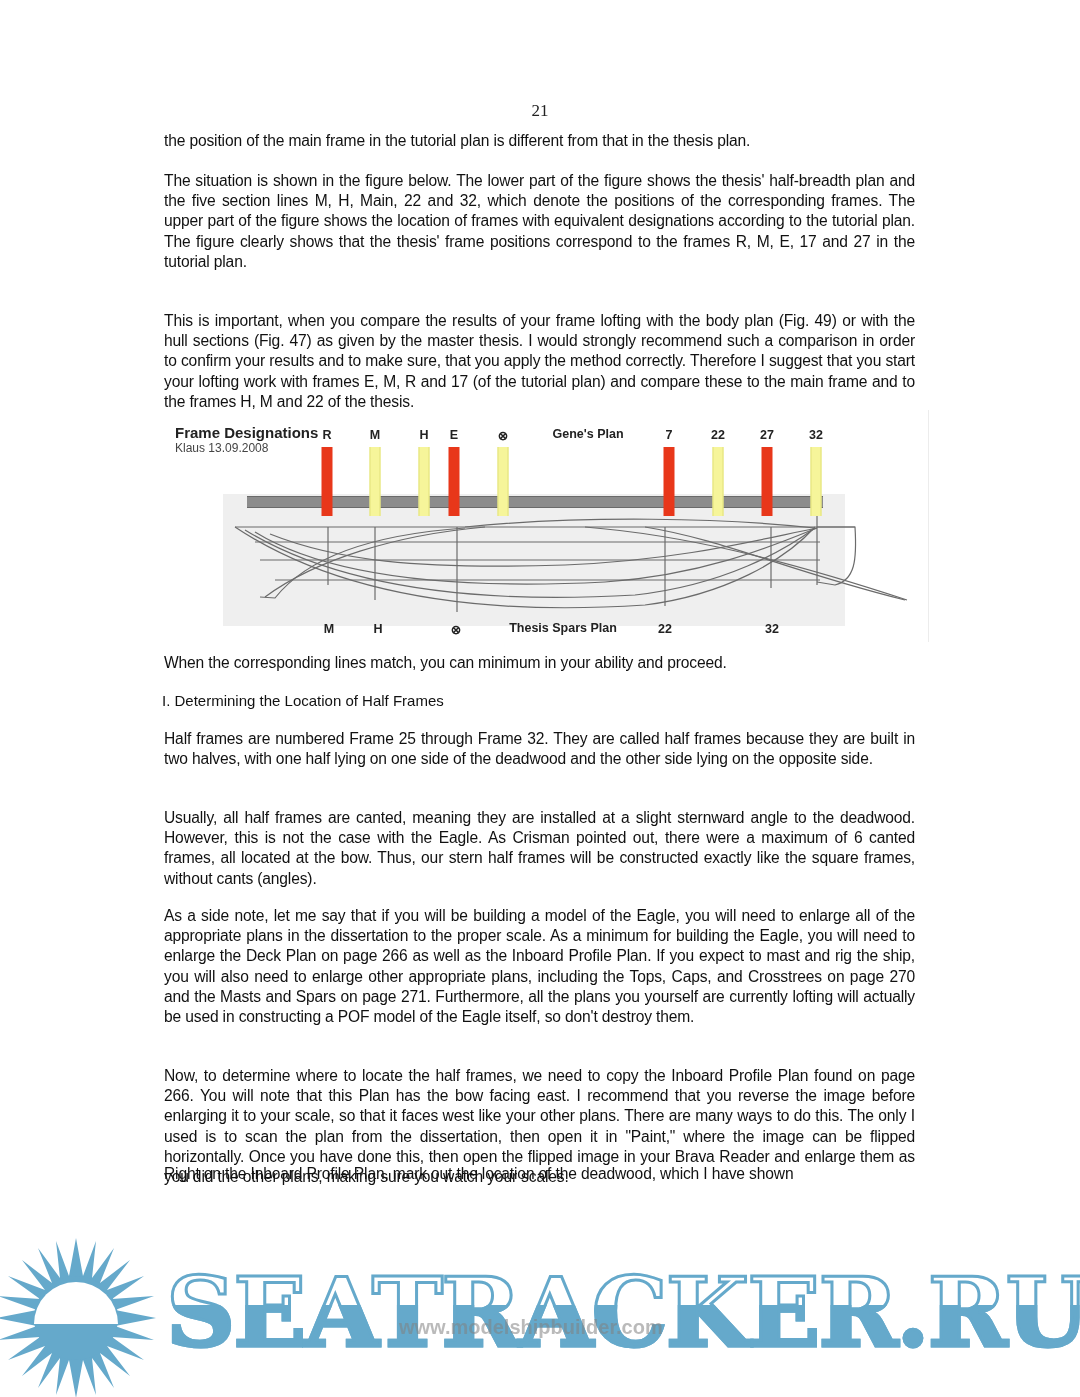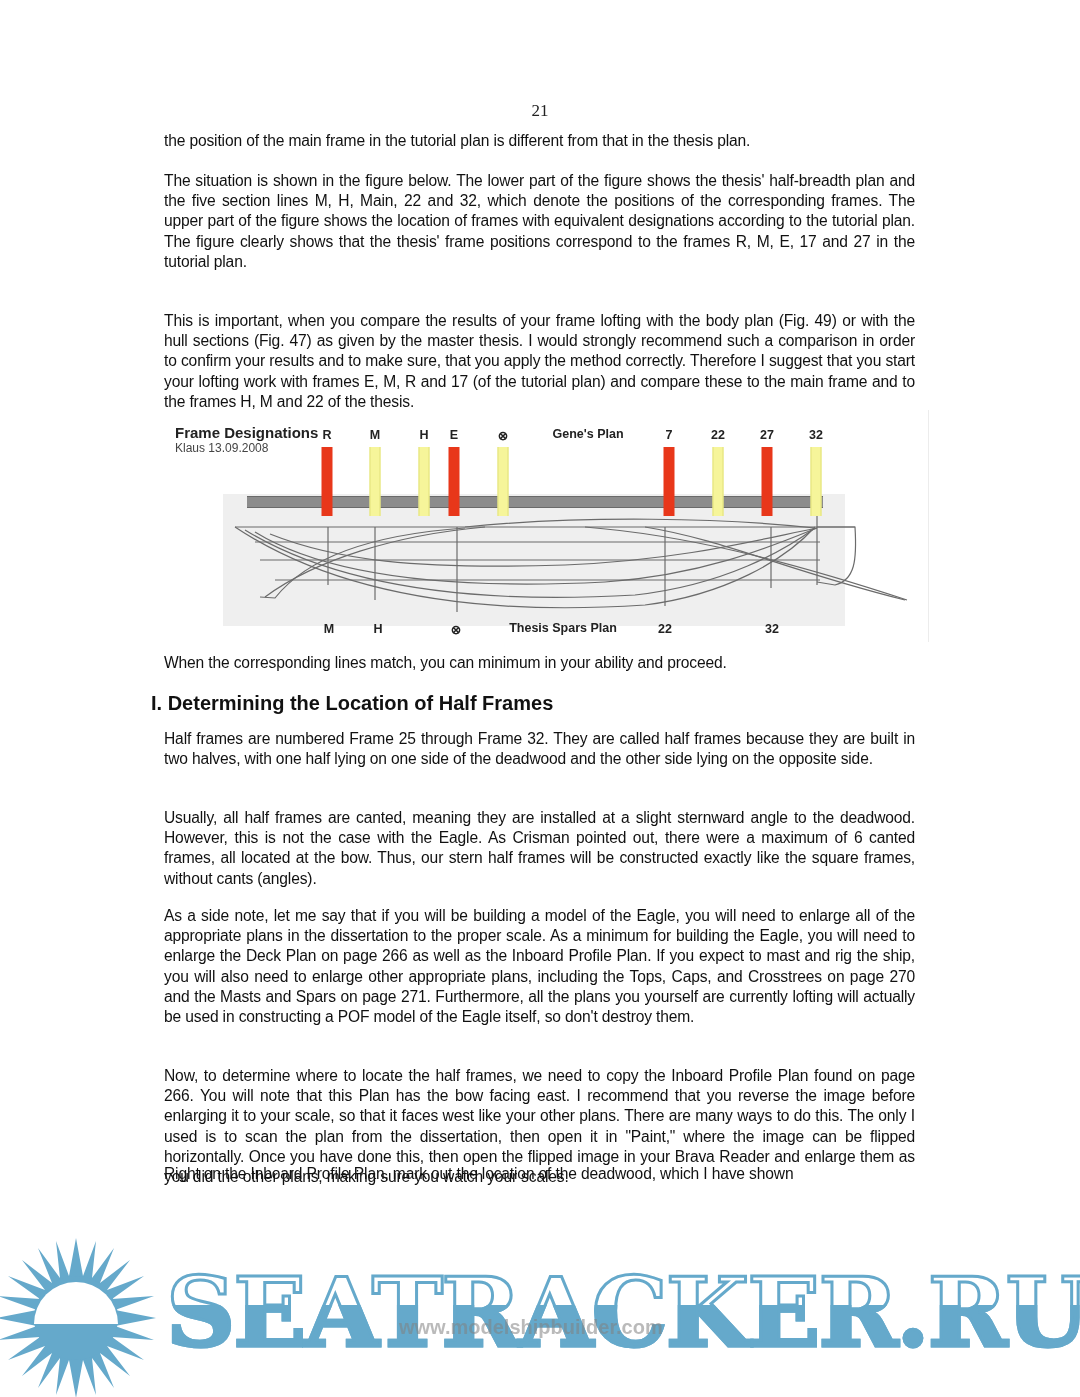--- a/index.html
+++ b/index.html
@@ -2,21 +2,21 @@
 <html><head>
 <meta charset="utf-8">
 <style>
   html, body { margin: 0; padding: 0; background: #ffffff; }
   body { width: 1080px; height: 1397px; position: relative; overflow: hidden;
          font-family: "Liberation Sans", sans-serif; color: #111; }
   .page-number { position: absolute; top: 101px; left: 0; width: 1080px; text-align: center;
          font-family: "Liberation Serif", serif; font-size: 17px; color: #222; }
   .para { position: absolute; left: 164px; width: 751px; font-size: 15.6px; line-height: 20.2px;
           text-align: justify; margin: 0; letter-spacing: -0.15px; }
-  .heading { position: absolute; left: 151px; width: 751px; font-size: 20px; font-weight: bold; margin: 0; }
+  .heading { position: absolute; left: 162px; width: 751px; font-size: 15px; font-weight: normal; margin: 0; }
 
   
   .figure { position: absolute; left: 165px; top: 410px; width: 764px; height: 232px; }
   .fig-right-edge { position: absolute; left: 928px; top: 410px; width: 1px; height: 232px; background: #ececec; }
   .fig-title { position: absolute; left: 10px; top: 14px; font-weight: bold; font-size: 15px; color: #222; }
   .fig-sub { position: absolute; left: 10px; top: 31px; font-size: 12px; color: #444; }
   .fig-label { position: absolute; font-weight: bold; font-size: 12.5px; color: #222; transform: translateX(-50%); white-space: nowrap; }
   .plan-bg { position: absolute; left: 58px; top: 84px; width: 622px; height: 132px; background: #efefef; }
   .scale-bar { position: absolute; left: 82px; top: 86px; width: 576px; height: 10px; background: #8c8c8c; border-top:1px solid #6a6a6a; border-bottom:1px solid #6a6a6a; }
   .bar { position: absolute; width: 11px; top: 37px; height: 69px; transform: translateX(-50%); }

